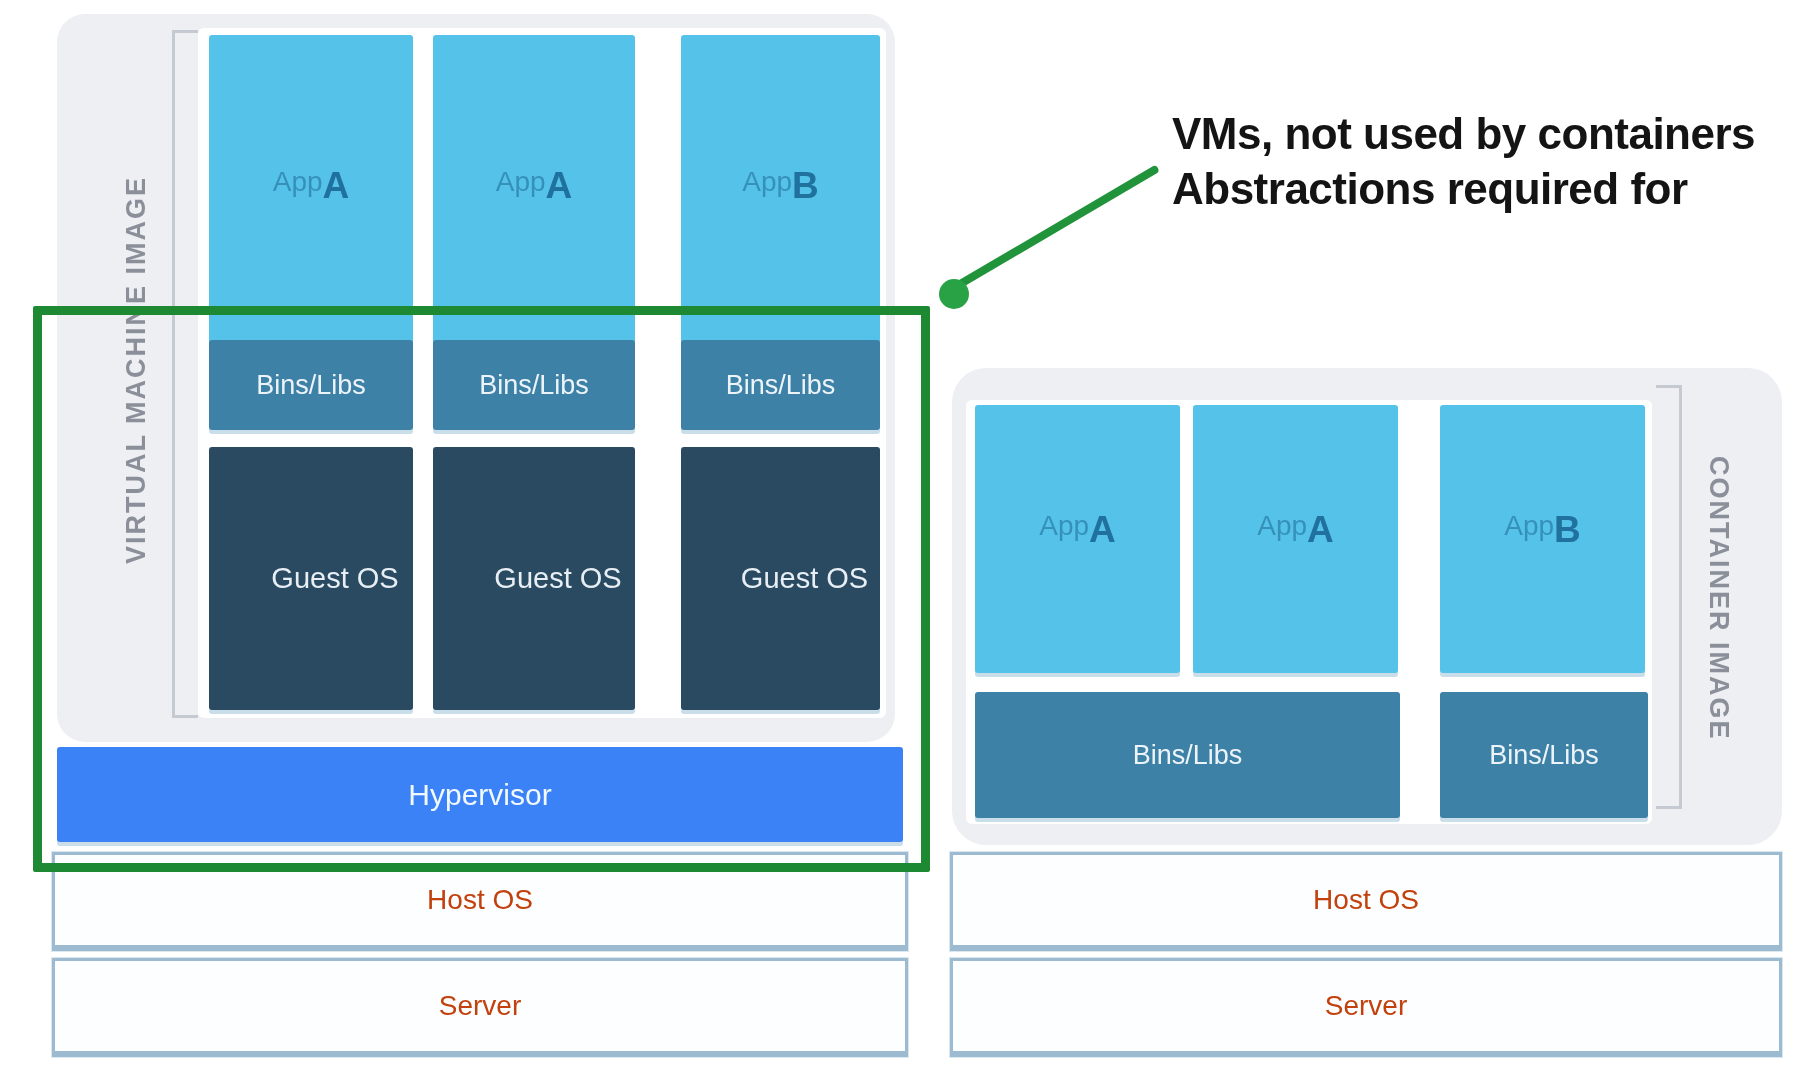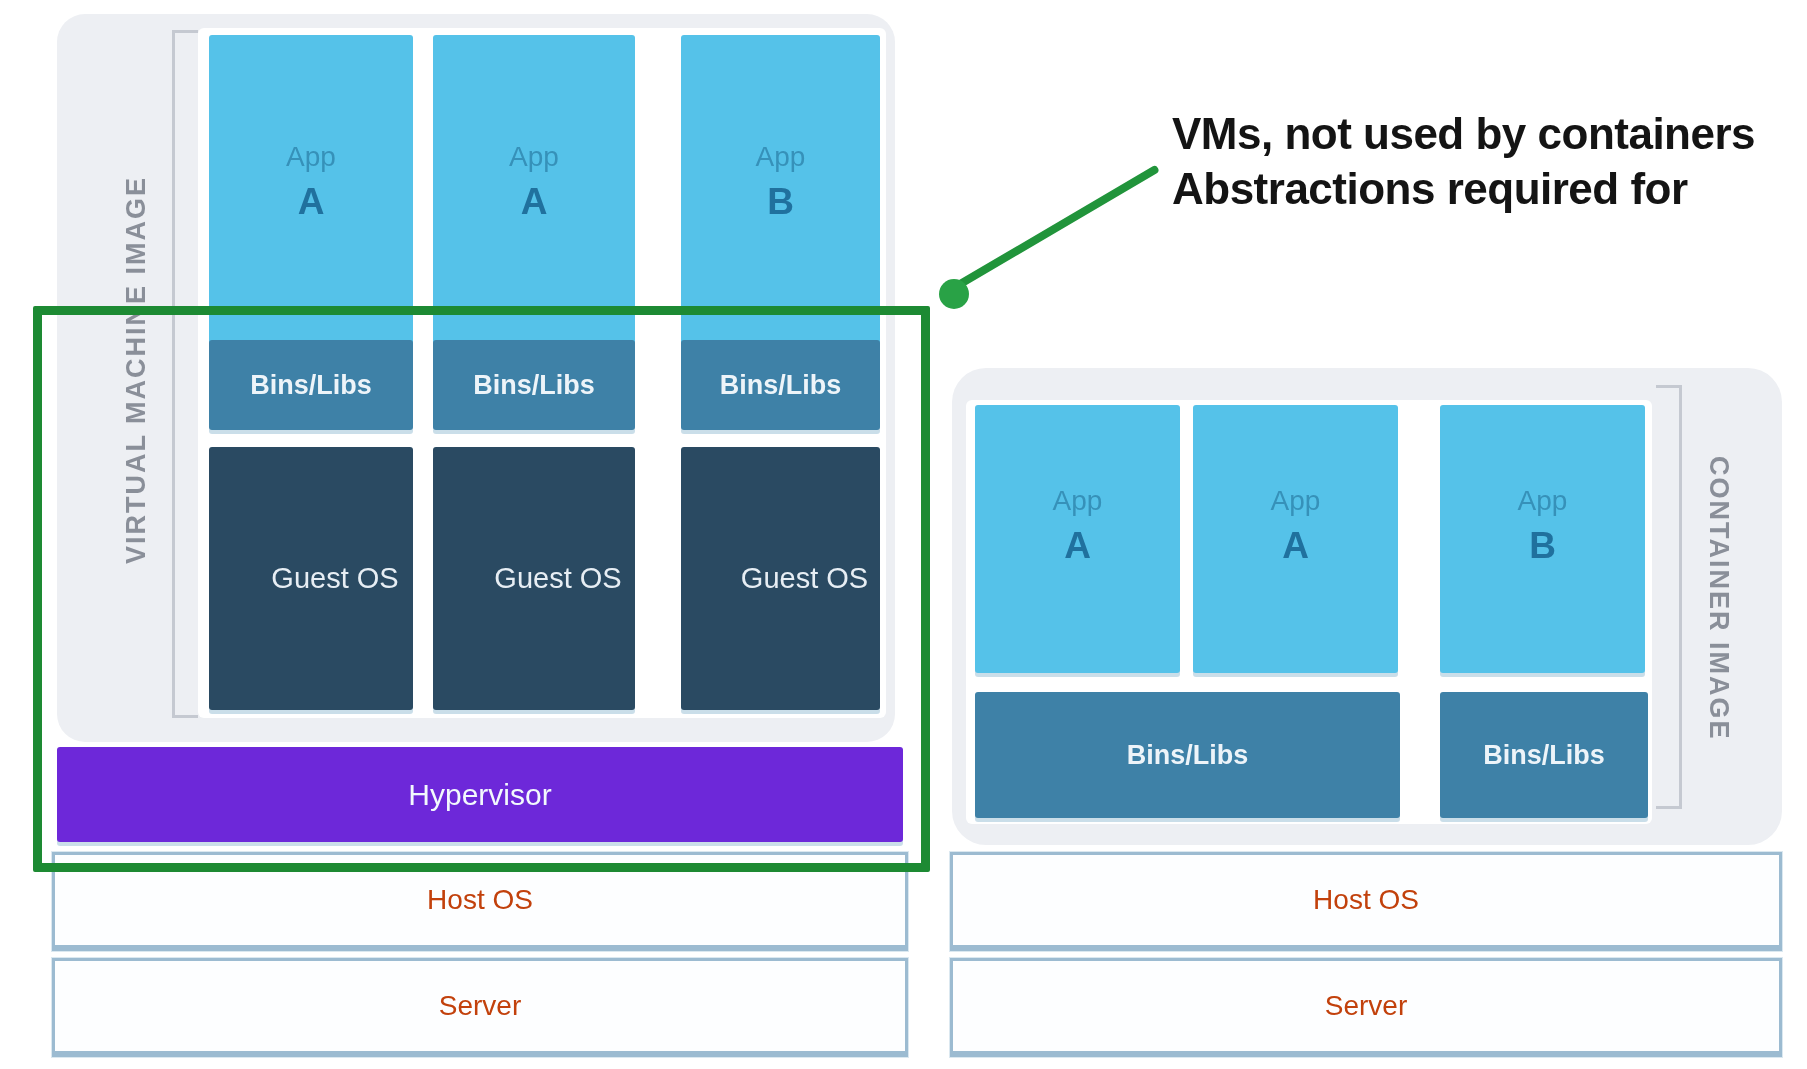--- a/index.html
+++ b/index.html
@@ -21,31 +21,31 @@
   }
   .vlabel.ccw{transform:rotate(180deg);}
 
   
   .bracket{border:3px solid #c5c9d1;background:transparent;}
   .bracket.open-right{border-right:none;}
   .bracket.open-left{border-left:none;}
 
   
   .blk{
-    display:flex;flex-direction:column;align-items:center;justify-content:center;
+    display:flex;flex-direction:row;align-items:center;justify-content:center;
     border-radius:3px;box-shadow:0 4px 0 rgba(193,216,229,0.85);
   }
   .app-blk{background:#55c2e9;padding-bottom:26px;}
   .bins-blk{background:#3e81a7;}
   .guest-blk{background:#2a4a62;padding-left:48px;}
-  .hyper-blk{background:#6d28d9;}
+  .hyper-blk{background:#3b82f6;}
 
   .app-word{font-size:28px;color:#2f86ae;opacity:0.8;}
   .app-letter{font-size:37px;font-weight:bold;color:#20719e;margin-top:8px;}
-  .bins-label{font-size:27px;font-weight:700;color:#edf4f9;}
+  .bins-label{font-size:27px;font-weight:400;color:#edf4f9;}
   .guest-label{font-size:29px;color:#e7eef4;}
   .hyper-label{font-size:30px;color:#f2f9fd;}
 
   
   .bar{
     background:#fdfeff;border:3px solid #9cbbd1;border-bottom-width:6px;
     display:flex;align-items:center;justify-content:center;
     box-shadow:0 0 0 1px #dbe8f0;
   }
   .bar-label{font-size:28px;color:#c2410c;}

